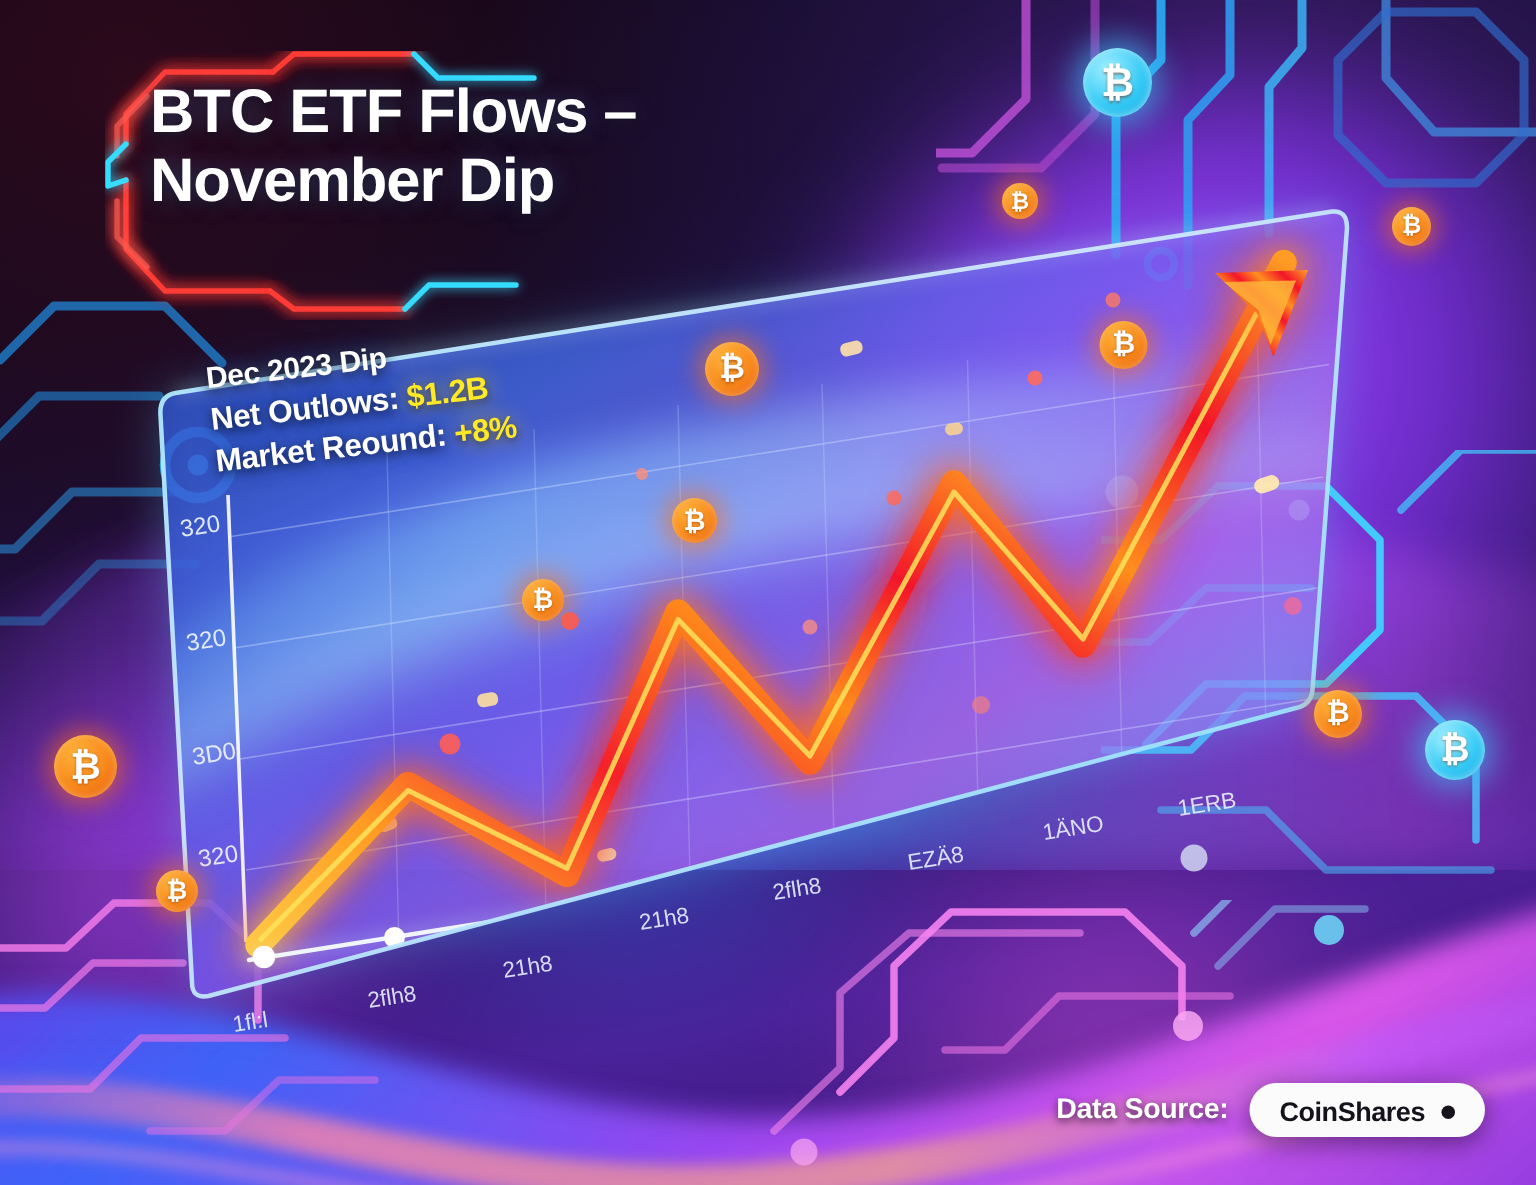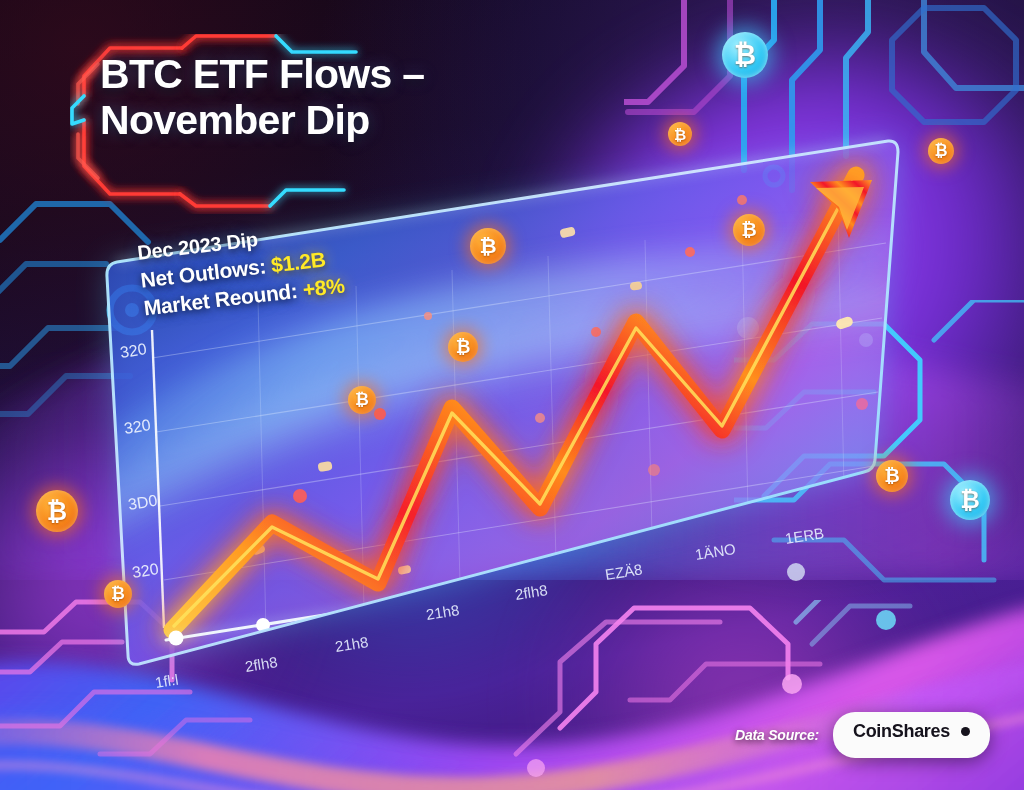--- a/index.html
+++ b/index.html
@@ -49,23 +49,23 @@
   .annot { position:absolute; left:136px; top:240px; z-index:28;
            transform:rotate(-6.6deg); transform-origin:left top; }
   .annot .ln { color:#fff; font-weight:bold; font-size:21px; line-height:1.33;
                letter-spacing:-.3px; text-shadow:0 2px 7px rgba(0,0,0,.75), 0 0 14px rgba(40,90,200,.55); white-space:nowrap; }
   .annot .ln.l1 { font-size:20px; }
   .annot .hl { color:#ffe926; text-shadow:0 0 14px rgba(255,220,40,.65), 0 2px 6px rgba(0,0,0,.6); }
 
   
   .footer { position:absolute; right:34px; bottom:32px; z-index:40;
             display:flex; align-items:center; gap:14px; }
-  .footer-label { color:#fff; font-size:14px; font-weight:bold; letter-spacing:-.2px;
-                  text-shadow:0 2px 6px rgba(0,0,0,.7);font-style:italic; }
-  .src-pill { background:#fbfbfb; border-radius:22px; padding:9px 20px 16px;
+  .footer-label { color:#fff; font-size:19px; font-weight:bold; letter-spacing:-.2px;
+                  text-shadow:0 2px 6px rgba(0,0,0,.7); }
+  .src-pill { background:#fbfbfb; border-radius:22px; padding:9px 20px 6px;
               display:flex; align-items:center; gap:11px;
               box-shadow:0 4px 18px rgba(0,0,0,.45); }
   .src-pill .nm { color:#15121c; font-size:18px; font-weight:bold; letter-spacing:-.3px; }
   .src-dot { width:9px; height:9px; border-radius:50%; background:#15121c; }
 
   
   .coin { position:absolute; border-radius:50%; display:flex; align-items:center;
           justify-content:center; font-weight:bold; color:#fff; z-index:26;
           font-family:"Liberation Sans", sans-serif; }
   .coin.btc-o { background:radial-gradient(circle at 35% 30%, #ffb23a 0%, #f7861a 55%, #e4520d 100%);

